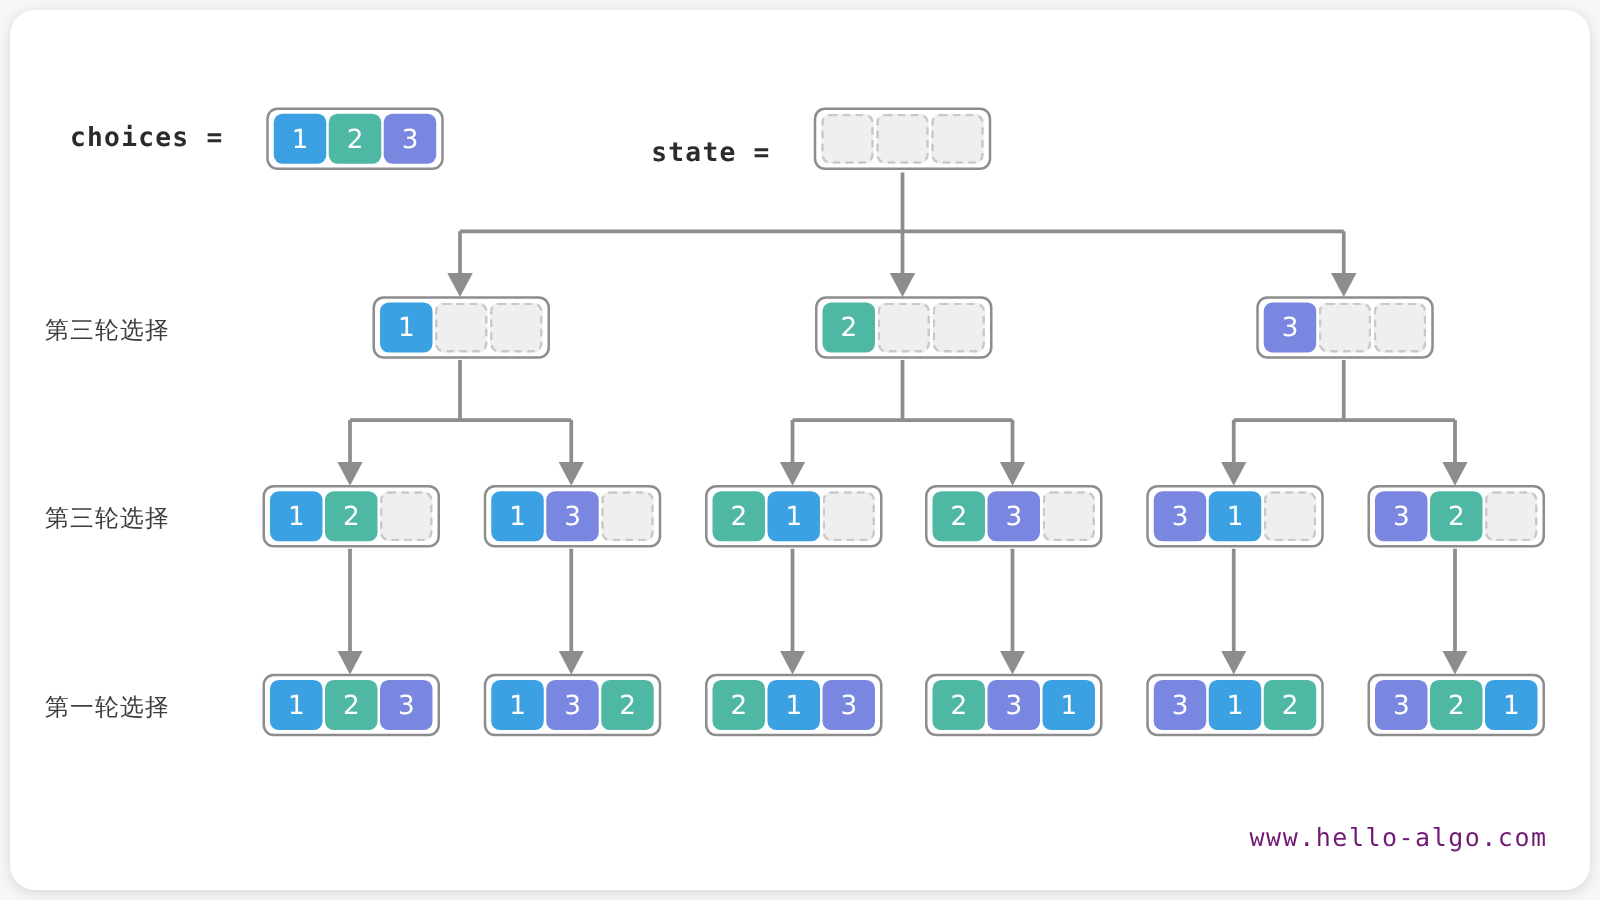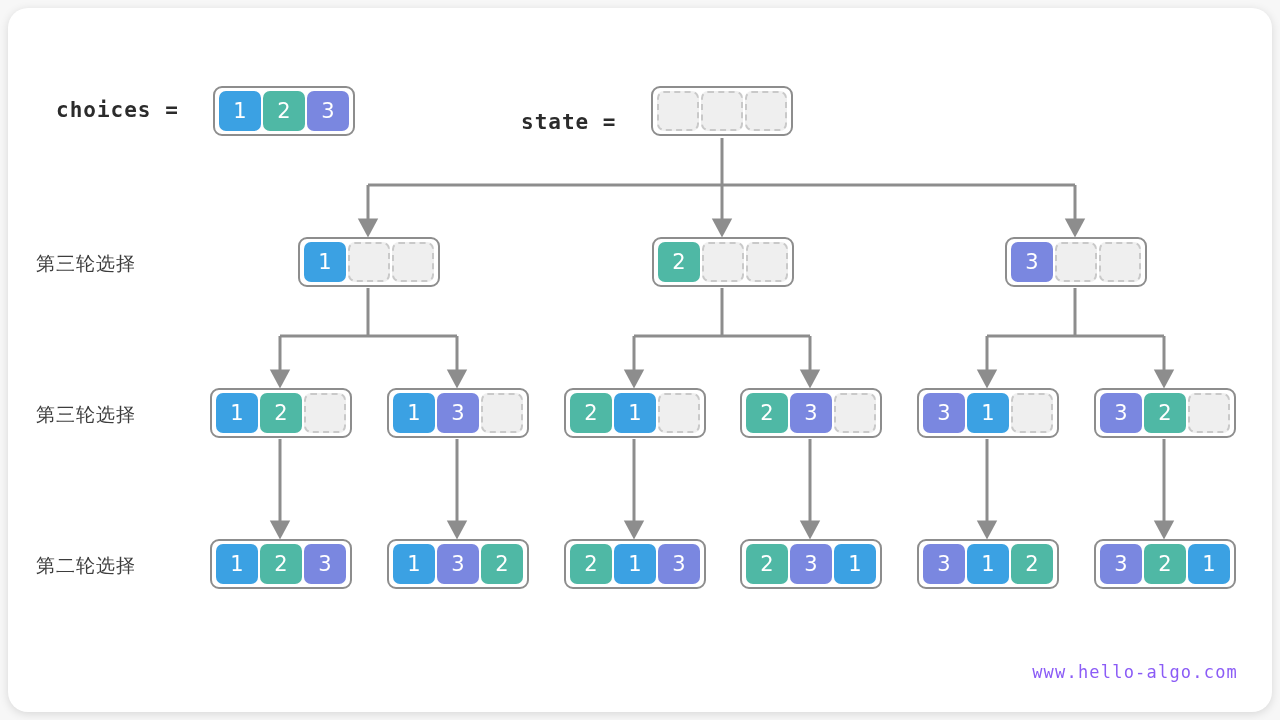--- a/index.html
+++ b/index.html
@@ -54,22 +54,22 @@
     font-size: 19px;
     color: #3d3d3d;
     white-space: nowrap;
     letter-spacing: 1px;
   }
   .watermark {
     position: absolute;
     right: 42px;
     bottom: 38px;
     font-family: "DejaVu Sans Mono", monospace;
-    font-size: 17px;
-    color: #8b5cf6;
+    font-size: 20px;
+    color: #701a75;
     letter-spacing: 1.2px;
     white-space: nowrap;
   }
 
   
   .arr {
     position: absolute;
     display: flex;
     flex-direction: row;
     align-items: center;
@@ -155,21 +155,21 @@
 
   <div class="mono-label" style="left:521px; top:110px;">state  =</div>
   <div class="arr" id="state-box" style="left:651px; top:86px;">
       <div class="cell empty"></div>
       <div class="cell empty"></div>
       <div class="cell empty"></div>
     </div>
 
   <div class="row-label" style="left:36px; top:251px;">第三轮选择</div>
   <div class="row-label" style="left:36px; top:402px;">第三轮选择</div>
-  <div class="row-label" style="left:36px; top:553px;">第二轮选择</div>
+  <div class="row-label" style="left:36px; top:553px;">第一轮选择</div>
 
   <div id="tree-nodes">
       <div class="arr" style="left: 298px; top: 237px;">
         <div class="cell c1">1</div>
         <div class="cell empty"></div>
         <div class="cell empty"></div>
       </div>
       <div class="arr" style="left: 652px; top: 237px;">
         <div class="cell c2">2</div>
         <div class="cell empty"></div>

